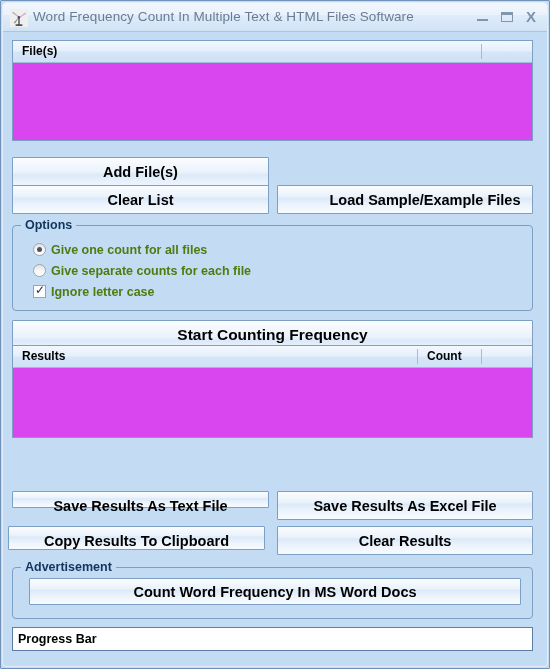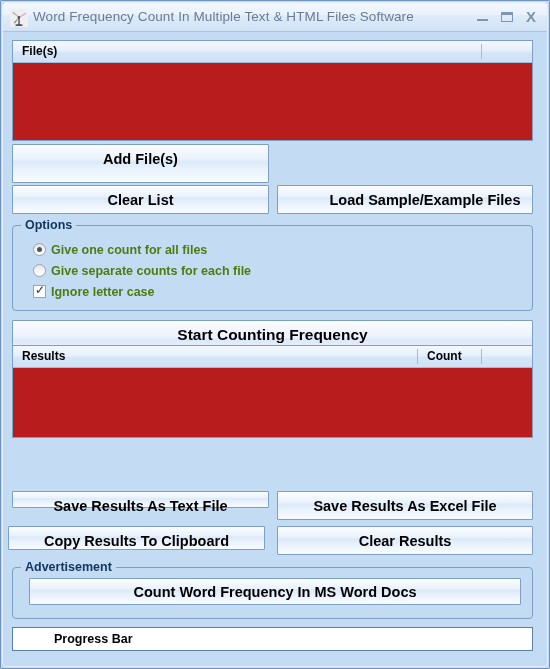--- a/index.html
+++ b/index.html
@@ -87,21 +87,21 @@
     width: 12px; height: 10px;
     box-sizing: border-box;
     border: 1px solid #8096ae;
     border-top-width: 3px;
   }
 
   
   .listbox {
     position: absolute;
     box-sizing: border-box;
-    background: #b91c1c;
+    background: #d946ef;
     border: 1px solid #7d9fc4;
   }
   .list-header {
     position: absolute;
     left: 0; top: 0;
     right: 0;
     height: 21px;
     background: linear-gradient(to bottom, #f4f8fd 0%, #e5effb 48%, #d6e6f8 52%, #cfe1f6 100%);
     border-bottom: 1px solid #9ebdd9;
   }
@@ -211,21 +211,20 @@
     background: #ffffff;
     border: 1px solid #5d7fa6;
   }
   .progress-text {
     position: absolute;
     left: 5px; top: 4px;
     font-size: 12.5px;
     font-weight: bold;
     color: #000000;
     user-select: none;
-    margin-left: 36px;
   }
 </style>
 </head>
 <body>
 
 <div class="window">
   <div class="window-inner-edge"></div>
 
   <div class="titlebar">
     <svg class="title-icon" viewBox="0 0 18 18">
@@ -248,21 +247,21 @@
     <div class="win-btn win-close">X</div>
   </div>
 
   <div class="listbox" style="left:11px; top:39px; width:521px; height:101px;">
     <div class="list-header">
       <span class="col-label" style="left:9px;">File(s)</span>
       <span class="col-divider" style="left:468px;"></span>
     </div>
   </div>
 
-  <div class="btn" style="left:11px; top:143px; width:257px; height:39px;">Add File(s)</div>
+  <div class="btn" style="left:11px; top:156px; width:257px; height:39px;">Add File(s)</div>
   <div class="btn" style="left:11px; top:184px; width:257px; height:29px;">Clear List</div>
   <div class="btn" style="left:276px; top:184px; width:256px; height:29px;padding-left:40px;">Load Sample/Example Files</div>
 
   <div class="groupbox" style="left:11px; top:224px; width:521px; height:86px;"></div>
   <div class="group-title" style="left:20px; top:217px;">Options</div>
 
   <div class="opt-row" style="left:32px; top:241px;">
     <span class="radio">
       <span class="radio-dot"></span>
     </span>

